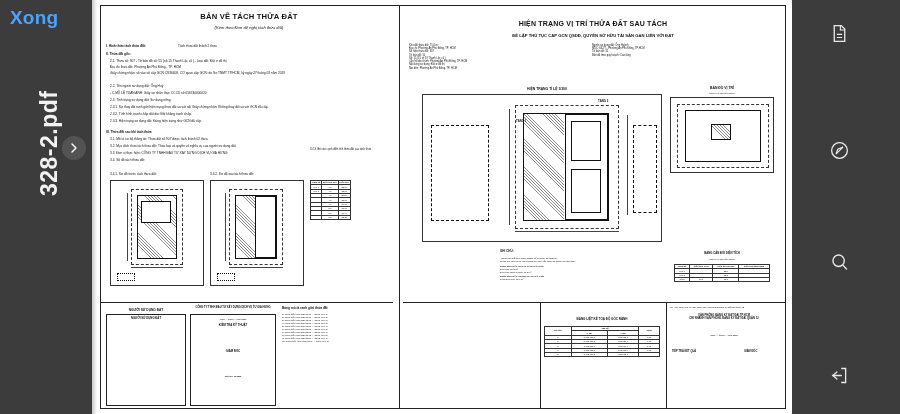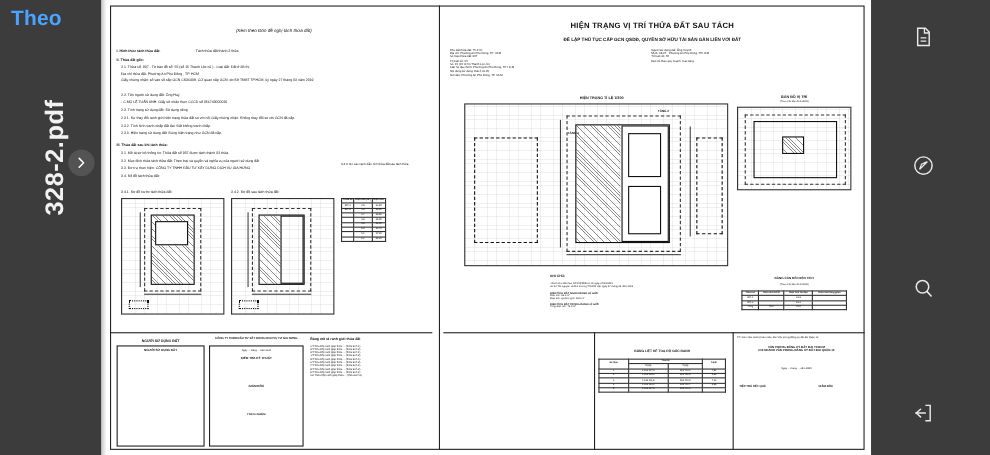--- a/index.html
+++ b/index.html
@@ -199,36 +199,37 @@
   .tool.t3 { top: 245px; }
   .tool.t4 { top: 358px; }
 </style>
 </head>
 <body>
 
 <div id="app">
 
   <div class="left-rail">
     <div class="rail-title">
-      <span>Theo</span>
+      <span>Xong</span>
     </div>
     <div class="nav-next">
       <svg viewBox="0 0 12 12">
         <path d="M4 2 L8 6 L4 10" fill="none" stroke="#ffffff" stroke-width="1.4" stroke-linecap="round" stroke-linejoin="round"></path>
       </svg>
     </div>
     <div class="file-name">328-2.pdf</div>
   </div>
 
   <div class="page-wrap">
     <div class="page">
       <div class="page-border"></div>
 
       <div class="vline" style="left:307px"></div>
 
+      <div class="h-main" style="left:14px; top:12px; width:286px">BẢN VẼ TÁCH THỬA ĐẤT</div>
       <div class="h-sub" style="left:14px; top:25px; width:286px">(Kèm theo Đơn đề nghị tách thửa đất)</div>
 
       <div class="txt b" style="left:14px; top:44px">I. Hình thức tách thửa đất:</div>
       <div class="txt" style="left:86px; top:44px">Tách thửa đất thành 2 thửa</div>
 
       <div class="txt b" style="left:14px; top:52px">II. Thửa đất gốc:</div>
       <div class="txt" style="left:18px; top:59px">2.1. Thửa số: 907 - Tờ bản đồ số: 55 (số 15 Thanh Lộc cũ ) - Loại đất: Đất ở đô thị</div>
       <div class="txt" style="left:18px; top:65px">Địa chỉ thửa đất: Phường An Phú Đông , TP. HCM</div>
       <div class="txt" style="left:18px; top:71px">Giấy chứng nhận: số vào sổ cấp GCN CS36408, CƠ quan cấp GCN: do Sở TNMT TP.HCM, ký ngày 27 tháng 03 năm 2019</div>
       <div class="txt" style="left:18px; top:84px">2.2. Tên người sử dụng đất: Ông Huỳ</div>

